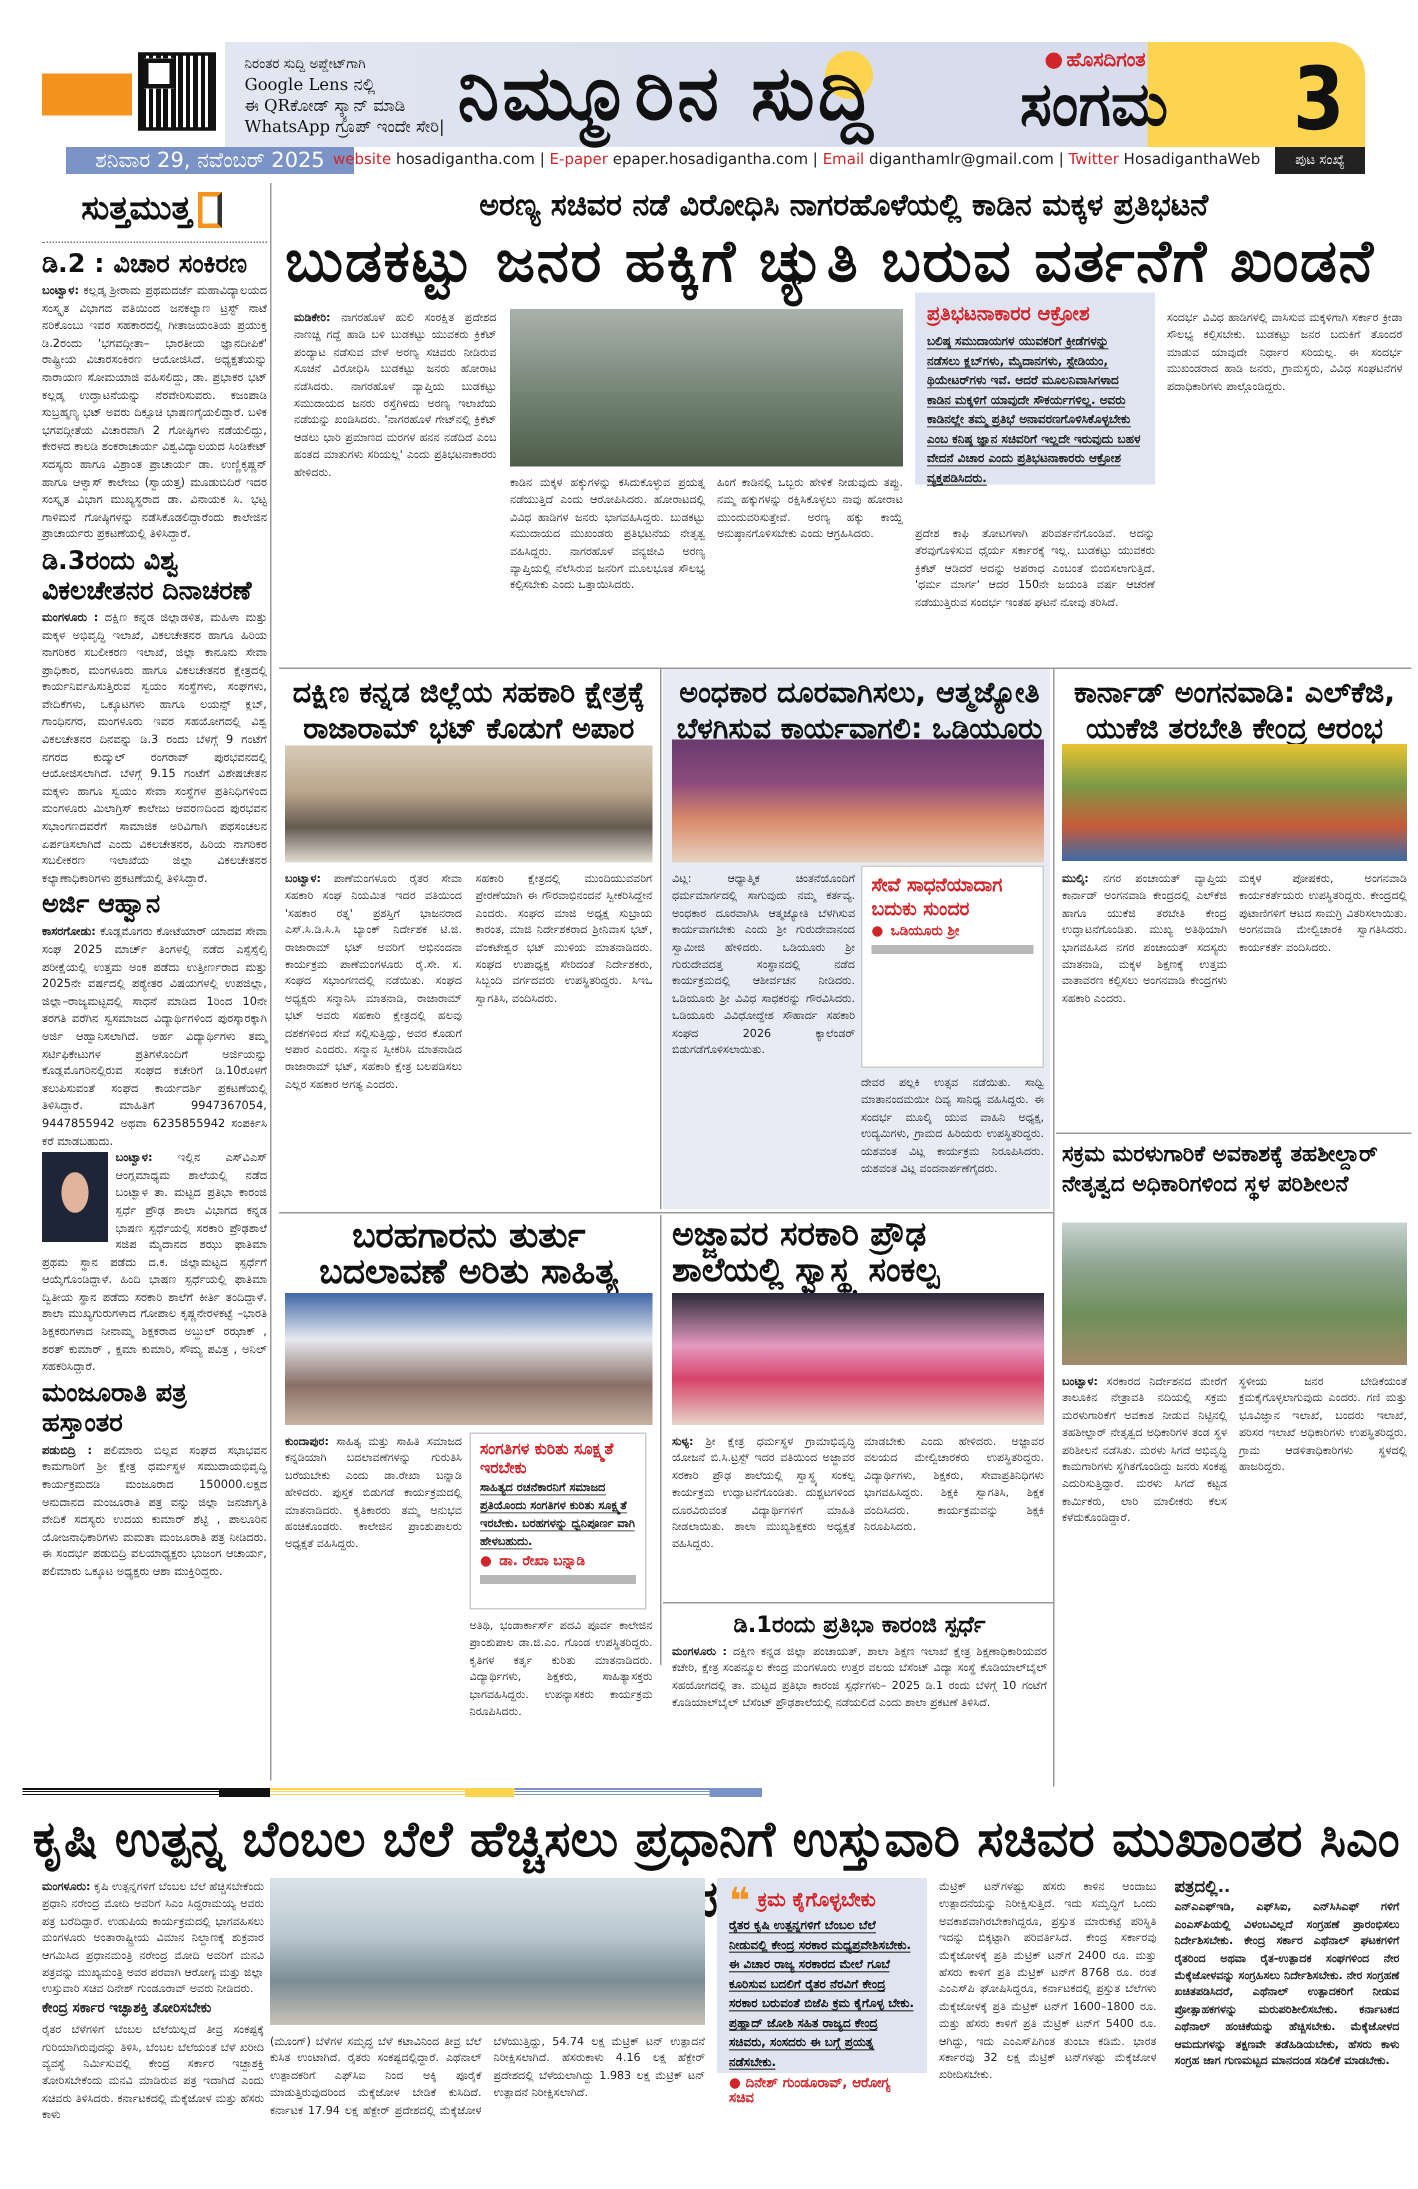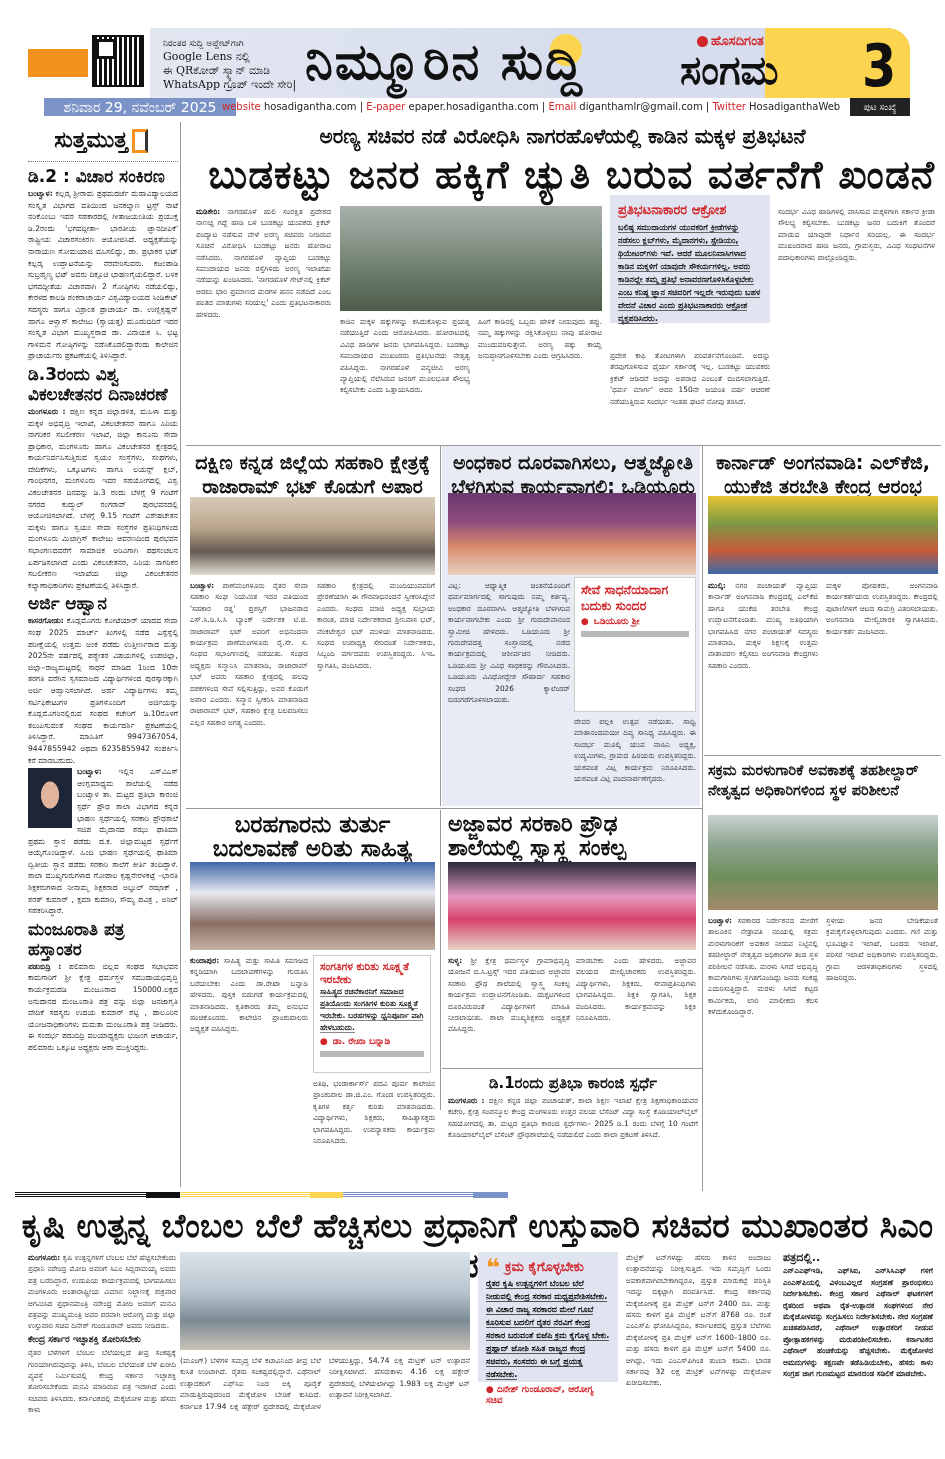--- a/index.html
+++ b/index.html
@@ -24,21 +24,21 @@
 .info-bar .lbl{color:#d1252a}
 .page-tag{left:850px;top:98px;width:60px;height:18px;background:#222;color:#fff;font-size:9px;text-align:center;line-height:18px}
 .col-rule{background:#999;width:1px}
 .leftcol{left:28px;top:122px;width:150px}
 .sutta{font-family:"DejaVu Serif",serif;font-size:22px;font-weight:bold;text-align:center;border-bottom:1px dotted #777;padding-bottom:3px;margin-bottom:4px;height:40px;line-height:34px}
 .sutta .door{display:inline-block;width:16px;height:24px;border:3px solid #f4921e;border-right-color:#333;vertical-align:middle;margin:0 4px}
 .lh{font-family:"DejaVu Sans",sans-serif;font-weight:bold;font-size:17px;line-height:20px;margin:2px 0 2px}
 .lt{font-size:7.6px;line-height:11.6px;color:#222;text-align:justify}
 .lt b{font-weight:bold}
 .lead-kicker{left:190px;top:123px;width:745px;text-align:center;font-weight:bold;font-size:20px;line-height:26px}
-.lead-head{left:190px;top:148px;width:745px;text-align:right;font-family:"DejaVu Serif",serif;font-weight:900;font-size:39px;line-height:52px;letter-spacing:1px}
+.lead-head{left:190px;top:148px;width:745px;text-align:left;font-family:"DejaVu Serif",serif;font-weight:900;font-size:39px;line-height:52px;letter-spacing:1px}
 .body-text{font-size:7.4px;line-height:11.4px;color:#222;text-align:justify}
 .photo{background:#7d8f76;overflow:hidden}
 .photo-grey{background:linear-gradient(180deg,#a9b1ab 0%,#6e7f6e 60%,#4e5d4a 100%)}
 .photo-stage{background:linear-gradient(180deg,#6a3a6e 0%,#8d4b7c 35%,#d98a6a 65%,#e8d2c2 100%)}
 .photo-hall{background:linear-gradient(180deg,#d6cbb8 0%,#b9a58a 40%,#645a52 70%,#e3ddd1 100%)}
 .photo-kids{background:linear-gradient(180deg,#e8c431 0%,#7d9a45 35%,#c65b3a 70%,#3d6aa8 100%)}
 .photo-river{background:linear-gradient(180deg,#c9d4d0 0%,#8fa592 30%,#6e8f5a 65%,#a28a6a 100%)}
 .photo-book{background:linear-gradient(180deg,#3f67a8 0%,#e6e9ef 35%,#8a6f66 70%,#c7b3a2 100%)}
 .photo-pink{background:linear-gradient(180deg,#2a2a38 0%,#e59ac0 40%,#d7436a 65%,#e9d3c9 100%)}
 .photo-pm{background:linear-gradient(180deg,#dbe3ea 0%,#b9c6cf 40%,#7c8c96 70%,#c9c2b7 100%)}

